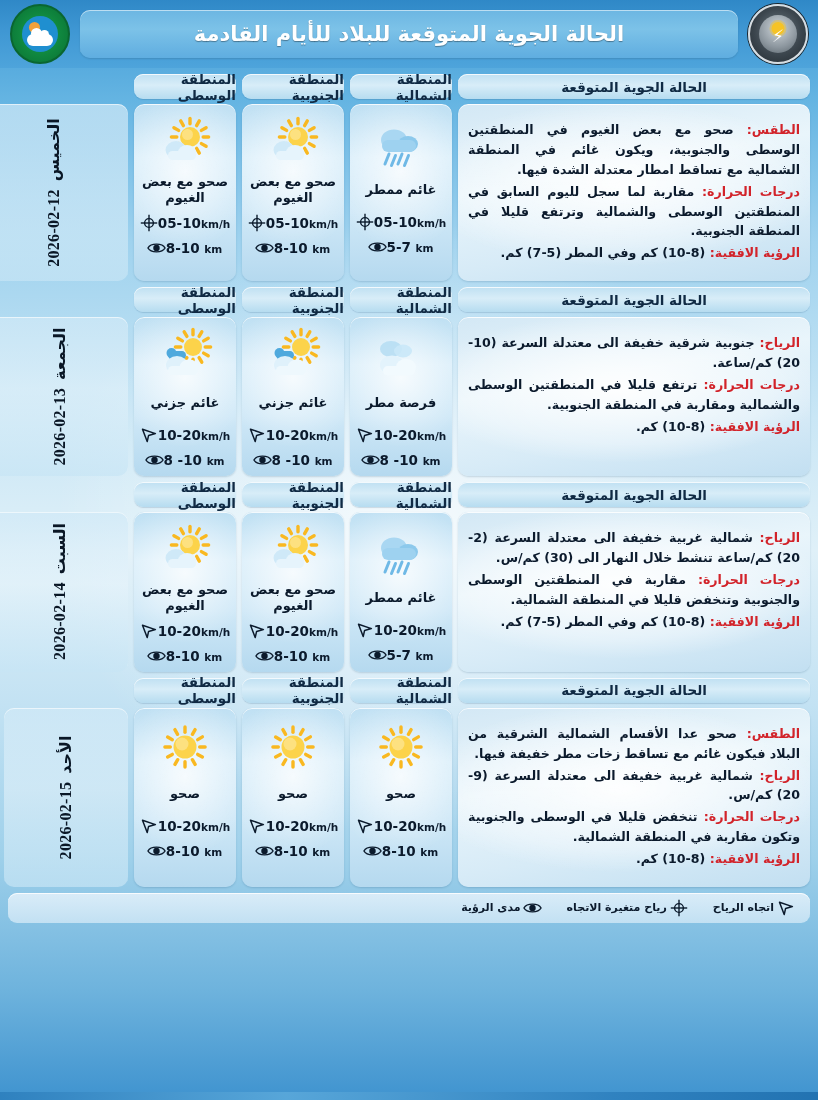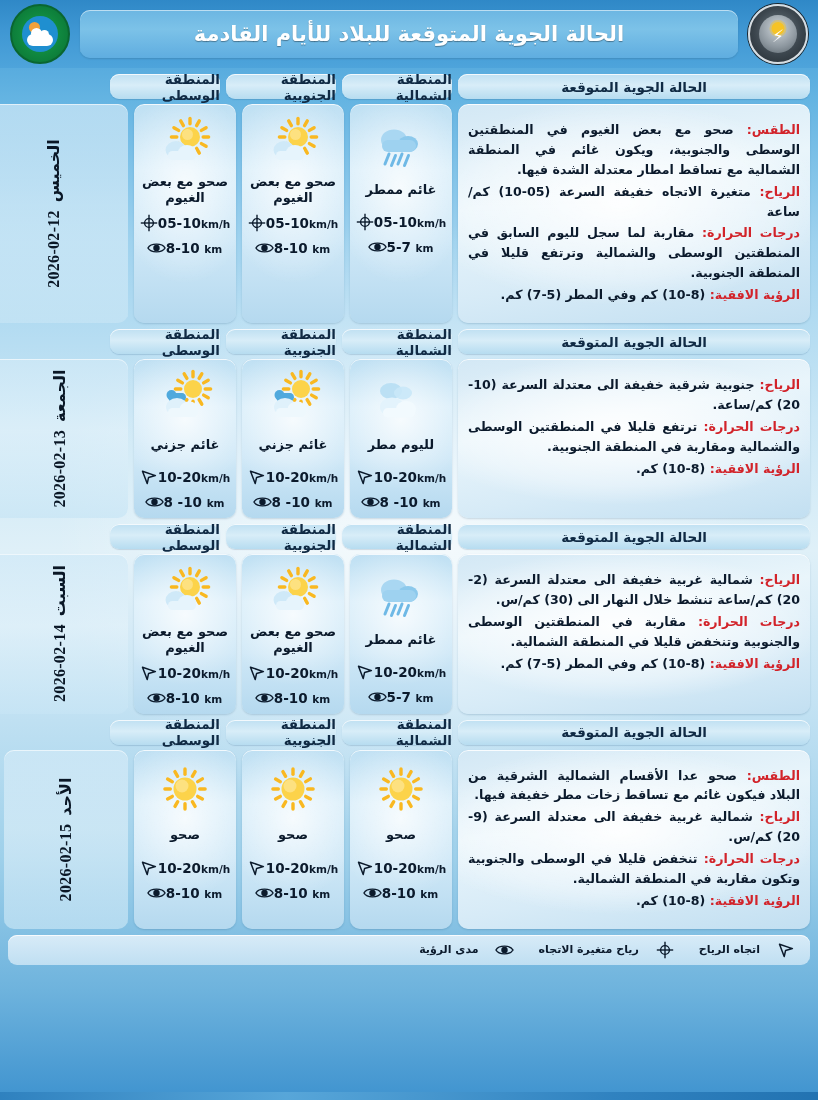--- a/index.html
+++ b/index.html
@@ -98,21 +98,21 @@
   .day-row{display:flex;gap:6px;align-items:stretch;}
 
   .cell-head{
     border-radius:9px;
     background:linear-gradient(180deg,#bfe0f2 0%,#d8edf8 45%,#b6dcf0 100%);
     box-shadow:inset 0 1px 0 rgba(255,255,255,.8), 0 1px 1px rgba(30,80,120,.18);
     color:#102a44;font-weight:bold;font-size:13.5px;
     display:flex;align-items:center;justify-content:center;height:25px;
   }
   .head-desc{flex:0 0 352px;}
-  .head-region{flex:0 0 102px;padding-left:8px;}
+  .head-region{flex:0 0 102px;}
   .head-date{flex:0 0 44px;background:transparent;box-shadow:none;}
 
   .desc-card{
     flex:0 0 352px;border-radius:10px;box-sizing:border-box;
     padding:16px 10px;
     background:
       radial-gradient(ellipse 75% 60% at 46% 45%,rgba(255,255,255,.95) 0%,rgba(255,255,255,.35) 58%,rgba(255,255,255,0) 78%),
       linear-gradient(170deg,#d3e8f5 0%,#e9f5fb 38%,#d7ebf7 70%,#c2dff1 100%);
     box-shadow:inset 0 1px 0 rgba(255,255,255,.85), 0 1px 2px rgba(30,80,120,.2);
     text-align:justify;
@@ -161,21 +161,21 @@
   .date-inner .dnum{font-family:"Liberation Serif","DejaVu Serif",serif;letter-spacing:.3px;}
 
   
   .legend{
     margin:4px 8px 0 8px;height:30px;border-radius:9px;
     display:flex;align-items:center;justify-content:flex-start;gap:26px;
     padding:0 16px;box-sizing:border-box;direction:rtl;
     background:linear-gradient(180deg,rgba(225,240,250,.9) 0%,rgba(207,231,246,.82) 100%);
     box-shadow:inset 0 1px 0 rgba(255,255,255,.8);
   }
-  .legend-item{display:flex;align-items:center;gap:18px;text-align:right;}
+  .legend-item{display:flex;align-items:center;gap:4px;text-align:right;}
   .legend-item .lg{width:16px;height:16px;display:flex;align-items:center;justify-content:center;}
   .legend-item .lt{font-size:11px;font-weight:bold;color:#0b1a2c;}
 
   svg{display:block;overflow:visible;}
 </style>
 </head>
 <body>
 
 <div class="poster">
 
@@ -205,21 +205,20 @@
       <div class="cell-head head-region">المنطقة الجنوبية</div>
       <div class="cell-head head-region">المنطقة الوسطى</div>
       <div class="cell-head head-date"></div>
     </div>
 
     <div id="days-host">
         <div class="day-block">
           <div class="day-row">
             <div class="desc-card">
               <p class="desc-line"><span class="lbl">الطقس:</span> <span>صحو مع بعض الغيوم في المنطقتين الوسطى والجنوبية، ويكون غائم في المنطقة الشمالية مع تساقط امطار معتدلة الشدة فيها.</span></p>
-              <p class="desc-line"><span class="lbl">الرياح:</span> <span>متغيرة الاتجاه خفيفة السرعة (05-10) كم/ساعة</span></p>
               <p class="desc-line"><span class="lbl">درجات الحرارة:</span> <span>مقاربة لما سجل لليوم السابق في المنطقتين الوسطى والشمالية وترتفع قليلا في المنطقة الجنوبية.</span></p>
               <p class="desc-line"><span class="lbl">الرؤية الافقية:</span> <span>(8-10) كم وفي المطر (5-7) كم.</span></p>
             </div>
             <div class="region-card">
               <div class="wx-icon">
                 <svg viewBox="0 0 72 58" width="72" height="58">
                   <ellipse cx="29" cy="26" rx="13" ry="10.5" fill="#a9d7f2"></ellipse>
                   <ellipse cx="43" cy="30" rx="10" ry="8" fill="#8cc9ec"></ellipse>
                   <rect x="17" y="26" width="34" height="12" rx="6" fill="#9ed2f0"></rect>
                   <line x1="24" y1="40" x2="20" y2="50" stroke="#6fb9e6" stroke-width="3" stroke-linecap="round"></line>
@@ -364,21 +363,21 @@
             <div class="region-card">
               <div class="wx-icon">
                 <svg viewBox="0 0 72 58" width="72" height="58">
                   <ellipse cx="26" cy="22" rx="11" ry="8" fill="#b7def3" opacity=".9"></ellipse>
                   <ellipse cx="38" cy="24" rx="9" ry="6.5" fill="#c9e8f8" opacity=".9"></ellipse>
                   <ellipse cx="27" cy="38" rx="12" ry="9.5" fill="#e3f3fc"></ellipse>
                   <ellipse cx="41" cy="40" rx="10" ry="8" fill="#f2fafe"></ellipse>
                   <rect x="18" y="39" width="32" height="9.5" rx="4.7" fill="#f2fafe"></rect>
                 </svg>
               </div>
-              <div class="wx-label">لليوم مطر</div>
+              <div class="wx-label">فرصة مطر</div>
               <div class="metric">
                 <span class="glyph">
                   <svg viewBox="0 0 18 18" width="18" height="18">
                     <path d="M2.5 3.2 L15.4 7.6 L8.6 9.4 L7.2 15.6 Z" fill="none" stroke="#0b1a2c" stroke-width="1.5" stroke-linejoin="round"></path>
                   </svg>
                 </span>
                 <span class="val">10-20<span class="u">km/h</span></span>
               </div>
               <div class="metric">
                 <span class="glyph">

